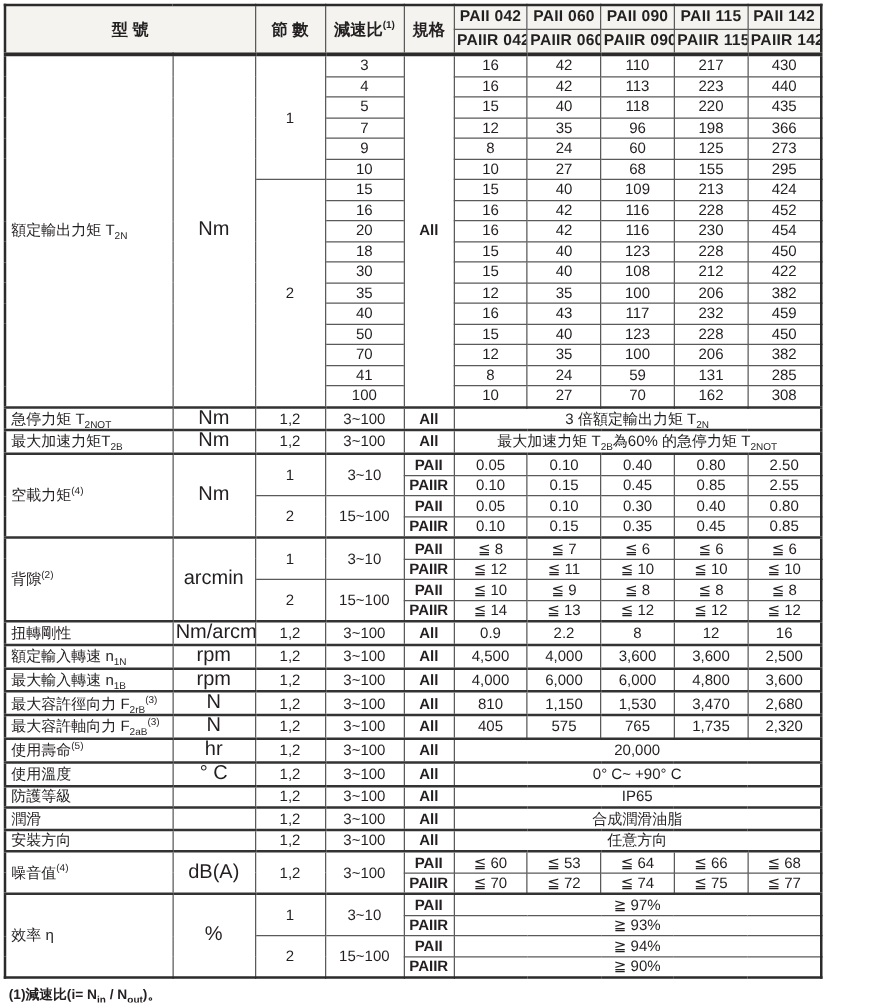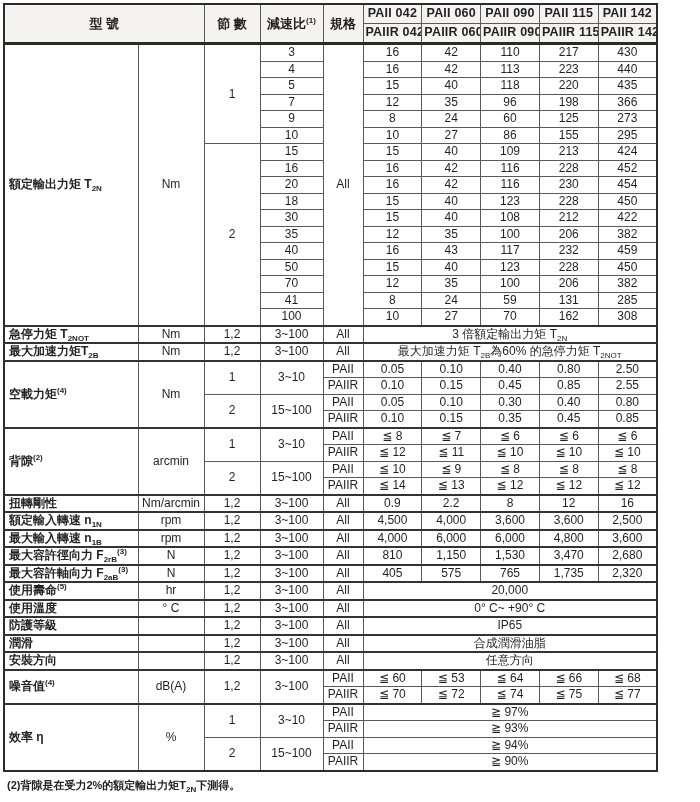--- a/index.html
+++ b/index.html
@@ -31,25 +31,25 @@
     background:#f4f3f0;
     font-weight:bold;
     font-size:13px;
     height:18px;
   }
   .spec thead th.model{font-size:12.5px;letter-spacing:0.2px;margin-left:47px;}
   .spec thead th.hbb{border-bottom:3px solid #2b2b2b;}
   .lbl{
     text-align:left !important;
     padding-left:4px !important;
-    font-weight:bold;
+    font-weight:normal;
     font-size:12px;
   }
-  .spec td.unit{font-size:12px;}
-  .spec td.specl{font-weight:normal;}
+  .spec td.unit{font-size:16px;}
+  .spec td.specl{font-weight:bold;}
   .bt{border-top:2px solid #333333 !important;}
   sub{font-size:8px;line-height:0;}
   sup{font-size:8px;line-height:0;}
   .footnotes{
     padding:7px 0 0 4px;
   }
   .footnotes p{
     margin:0 0 1.5px 0;
     font-size:11px;
     font-weight:bold;
@@ -137,21 +137,21 @@
           <td>8</td>
           <td>24</td>
           <td>60</td>
           <td>125</td>
           <td>273</td>
         </tr>
   <tr>
           <td>10</td>
           <td>10</td>
           <td>27</td>
-          <td>86</td>
+          <td>68</td>
           <td>155</td>
           <td>295</td>
         </tr>
 
   <tr>
           <td rowspan="11">2</td>
           <td>15</td>
           <td>15</td>
           <td>40</td>
           <td>109</td>
@@ -477,16 +477,17 @@
           <td colspan="5">≧ 94%</td>
         </tr>
   <tr>
           <td class="specl">PAIIR</td>
           <td colspan="5">≧ 90%</td>
         </tr>
 </tbody>
 </table>
 
 <div class="footnotes">
+  <p>(1)減速比(i= N<sub>in</sub> / N<sub>out</sub>)。</p>
   <p>(2)背隙是在受力2%的額定輸出力矩T<sub>2N</sub>下測得。</p>
 
 </div>
 </div>
 
 </body></html>

